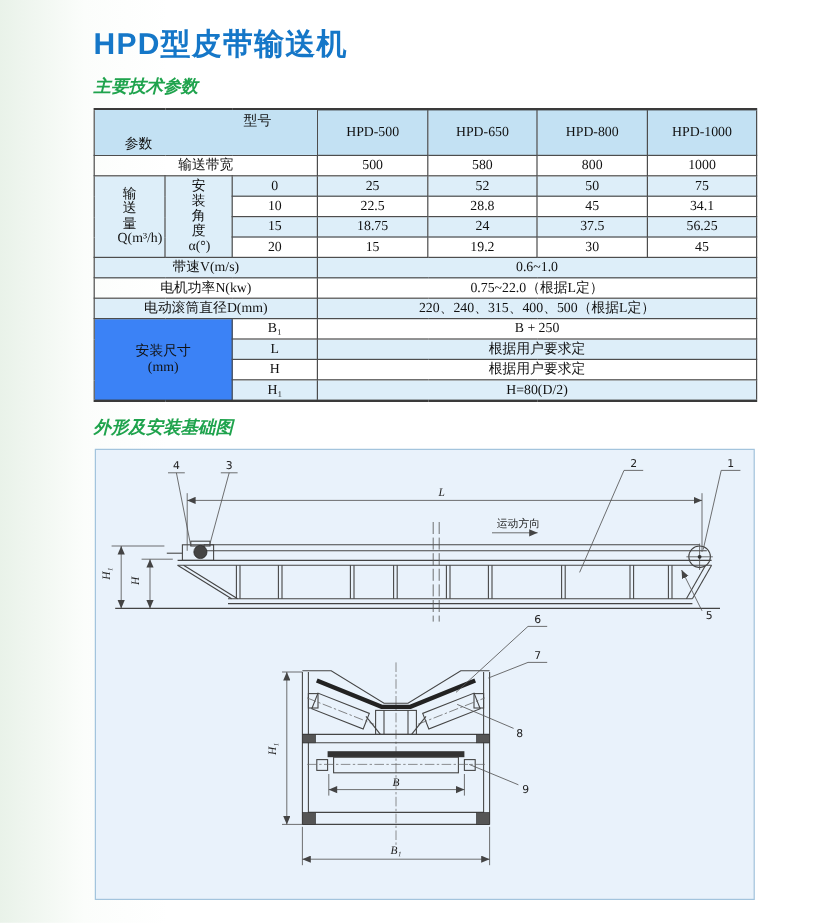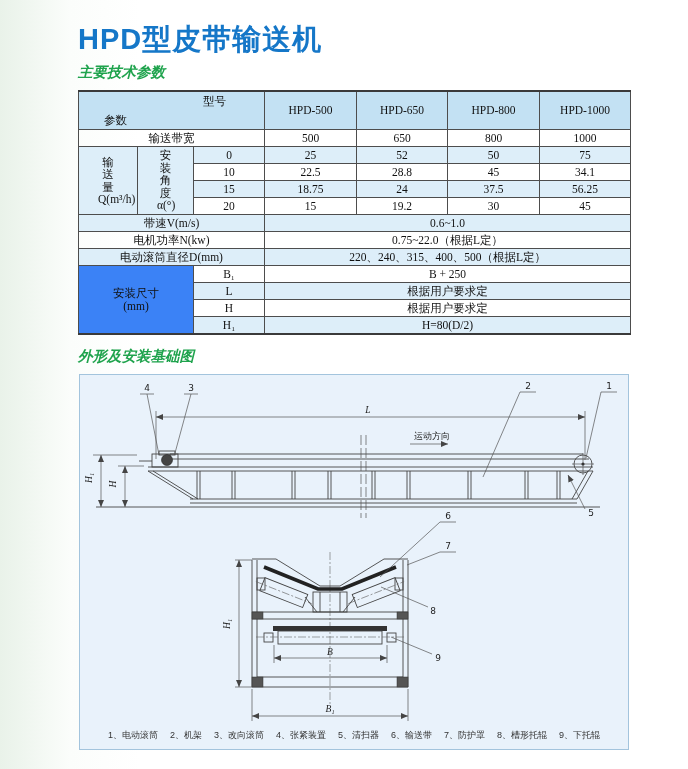--- a/index.html
+++ b/index.html
@@ -4,21 +4,21 @@
 <style>
   html,body{margin:0;padding:0;}
   body{
     width:688px;height:769px;
     background:linear-gradient(90deg,#e9f2e9 0px,#fbfdfb 70px,#ffffff 140px);
     font-family:"Liberation Sans",sans-serif;
     position:relative;overflow:hidden;color:#1a1a1a;
   }
   .title{
     position:absolute;left:78px;top:20px;
-    font-size:29px;font-weight:bold;color:#1577c8;letter-spacing:1px;
+    font-size:25px;font-weight:bold;color:#1577c8;letter-spacing:1px;
   }
   .sec{
     position:absolute;left:78px;
     font-size:14.5px;font-weight:bold;color:#1fa34d;font-style:italic;
   }
   .sec1{top:63px}
   .sec2{top:347px}
 
   
   .tblwrap{position:absolute;left:78px;top:90px;}
@@ -81,21 +81,21 @@
       <span class="bl">参数</span>
     </th>
     <th>HPD-500</th>
     <th>HPD-650</th>
     <th>HPD-800</th>
     <th>HPD-1000</th>
   </tr>
   <tr>
     <td colspan="3">输送带宽</td>
     <td>500</td>
-    <td>650</td>
+    <td>580</td>
     <td>800</td>
     <td>1000</td>
   </tr>
   <tr class="b">
     <td rowspan="4" class="w pre">输送量
 Q(m³/h)</td>
     <td rowspan="4" class="w pre">安装
 角度
 α(°)</td>
     <td>0</td>
@@ -345,16 +345,13 @@
         <text x="353" y="239" text-anchor="middle">8</text>
         <line class="thin" x1="348" y1="232" x2="301" y2="212"></line>
       </g>
       <g>
         <text x="358" y="286" text-anchor="middle">9</text>
         <line class="thin" x1="352" y1="279" x2="311" y2="262"></line>
       </g>
     </g>
   </svg>
 
-  <div class="legend">
-    <span>1、电动滚筒</span><span>2、机架</span><span>3、改向滚筒</span><span>4、张紧装置</span><span>5、清扫器</span><span>6、输送带</span><span>7、防护罩</span><span>8、槽形托辊</span><span>9、下托辊</span>
-  </div>
 </div>
 
 </body></html>

